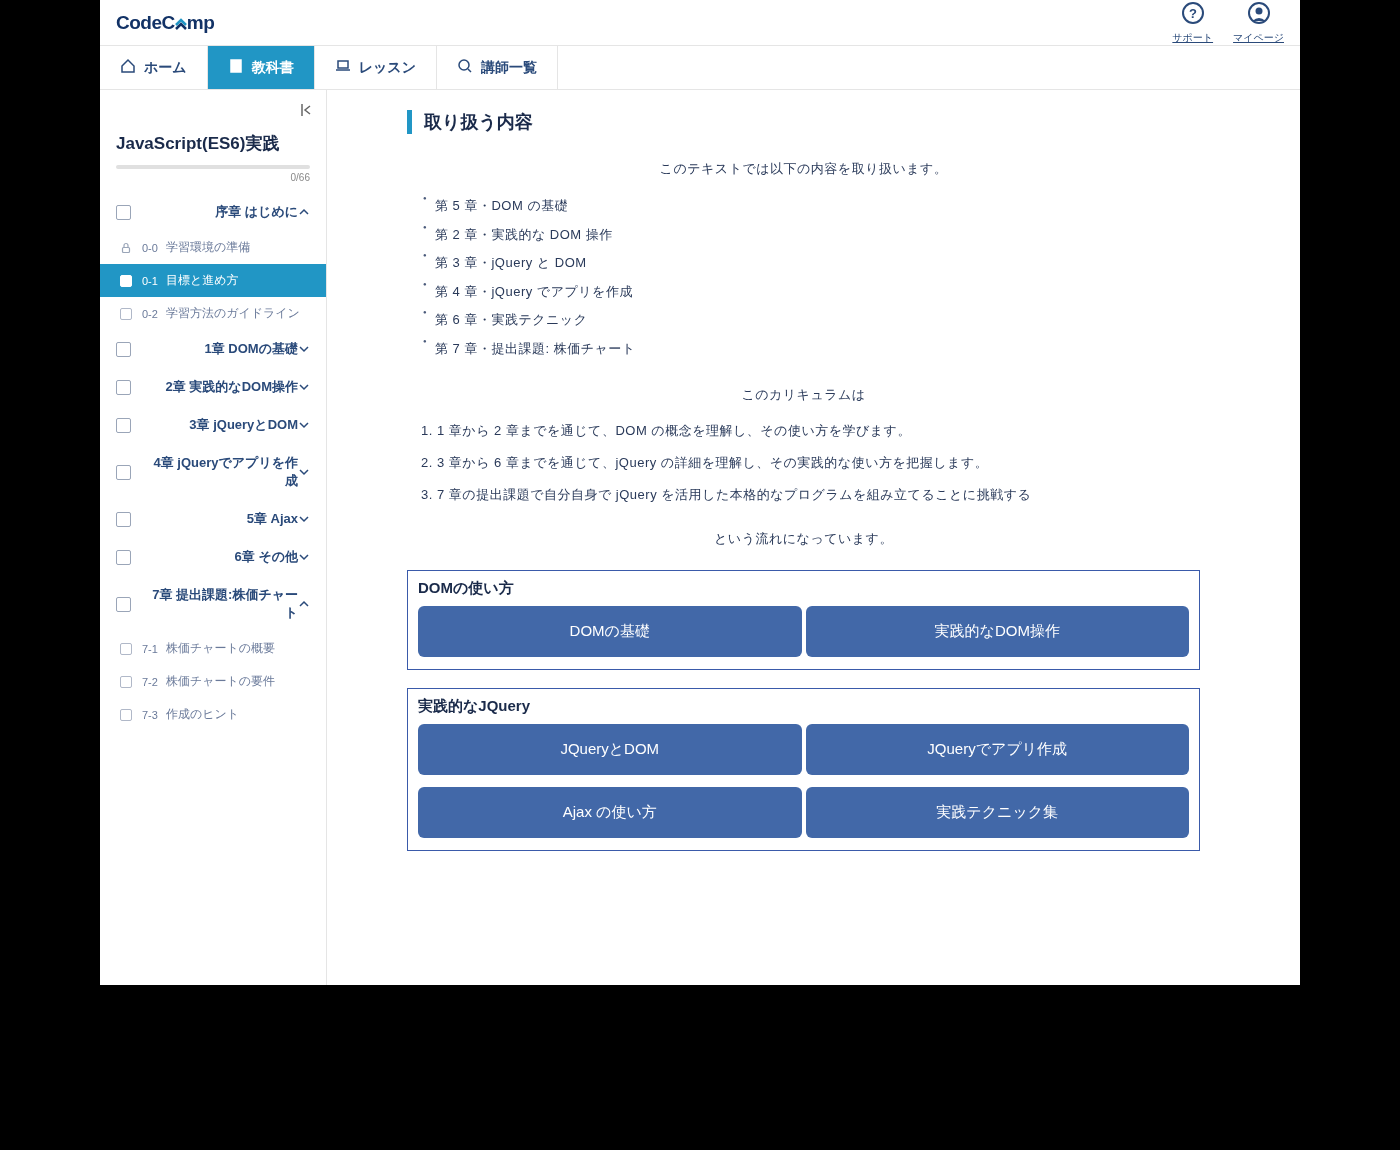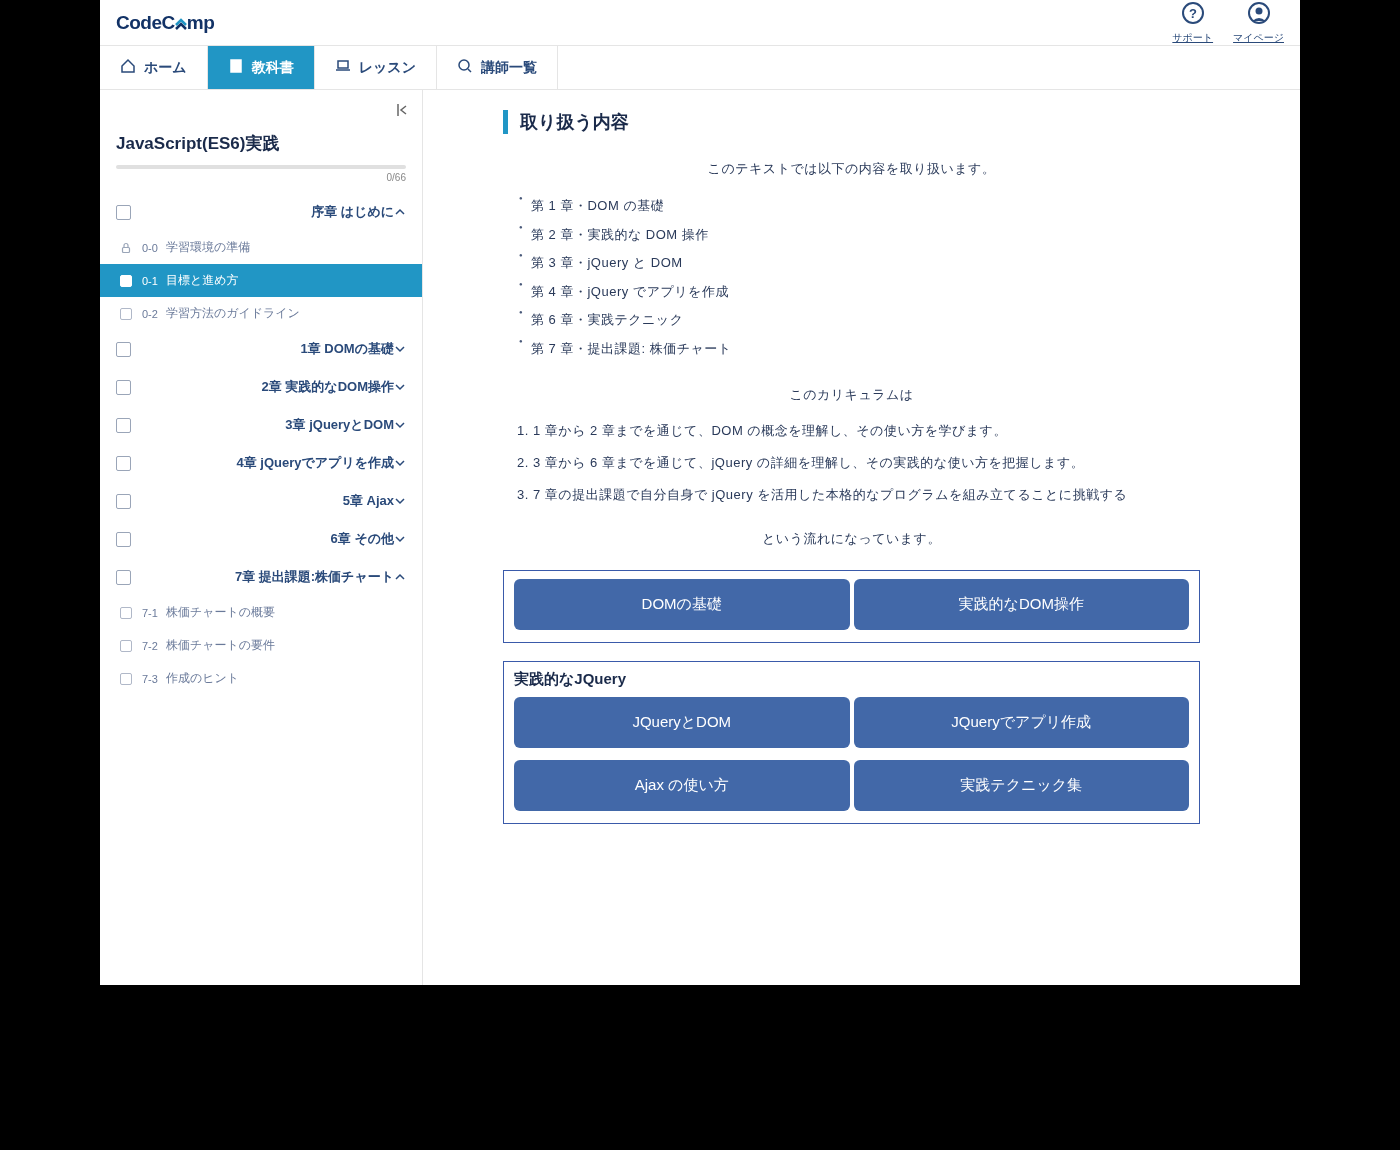--- a/index.html
+++ b/index.html
@@ -17,21 +17,21 @@
     .header-btn-label { font-size: 10px; color: #2a4a7a; text-decoration: underline; }
     
     
     .tabs { height: 44px; border-bottom: 1px solid #e5e5e5; display: flex; }
     .tab { display: flex; align-items: center; gap: 8px; padding: 0 20px; border-right: 1px solid #e5e5e5; font-size: 14px; color: #2a4a7a; font-weight: bold; cursor: pointer; }
     .tab.active { background: #2196c5; color: #fff; }
     .tab svg { width: 16px; height: 16px; }
     
     
     .main { display: flex; height: calc(100% - 90px); }
-    .sidebar { width: 323px; border-right: 1px solid #e5e5e5; overflow-y: auto; padding: 8px 0; }
+    .sidebar { width: 227px; border-right: 1px solid #e5e5e5; overflow-y: auto; padding: 8px 0; }
     .collapse-btn { text-align: right; padding: 4px 12px; color: #666; cursor: pointer; }
     .collapse-btn svg { width: 16px; height: 16px; }
     .course-title { font-size: 17px; font-weight: bold; color: #1a2a4a; padding: 6px 16px 10px; }
     .progress-row { padding: 0 16px 10px; }
     .progress-bar { height: 4px; background: #e0e0e0; border-radius: 2px; }
     .progress-text { text-align: right; font-size: 10px; color: #888; margin-top: 3px; }
     
     .chapter { display: flex; align-items: center; padding: 10px 16px; cursor: pointer; color: #2a4a7a; font-weight: bold; font-size: 13px; }
     .chapter .cb { width: 15px; height: 15px; border: 1.5px solid #9aa5b8; border-radius: 2px; margin-right: 12px; flex-shrink: 0; }
     .chapter .label { flex: 1; text-align: right; }
@@ -225,36 +225,37 @@
             <span class="code">7-3</span>
             <span>作成のヒント</span>
           </div>
         </div>
   </div>
 
   <div class="content">
     <h2 class="page-title">取り扱う内容</h2>
     <p>このテキストでは以下の内容を取り扱います。</p>
     <ul id="bullets">
-          <li>第 1 章・DOM の基礎</li>
+          <li>第 5 章・DOM の基礎</li>
           <li>第 2 章・実践的な DOM 操作</li>
           <li>第 3 章・jQuery と DOM</li>
           <li>第 4 章・jQuery でアプリを作成</li>
           <li>第 6 章・実践テクニック</li>
           <li>第 7 章・提出課題: 株価チャート</li>
         </ul>
     <p>このカリキュラムは</p>
     <ol id="ordered">
           <li>1 章から 2 章までを通じて、DOM の概念を理解し、その使い方を学びます。</li>
           <li>3 章から 6 章までを通じて、jQuery の詳細を理解し、その実践的な使い方を把握します。</li>
           <li>7 章の提出課題で自分自身で jQuery を活用した本格的なプログラムを組み立てることに挑戦する</li>
         </ol>
     <p>という流れになっています。</p>
     <div id="groups">
           <div class="box-group">
+            <div class="box-group-title">DOMの使い方</div>
             <div class="box-row">
               <div class="box-item">DOMの基礎</div>
               <div class="box-item">実践的なDOM操作</div>
             </div>
           </div>
           <div class="box-group">
             <div class="box-group-title">実践的なJQuery</div>
             <div class="box-row">
               <div class="box-item">JQueryとDOM</div>
               <div class="box-item">JQueryでアプリ作成</div>

